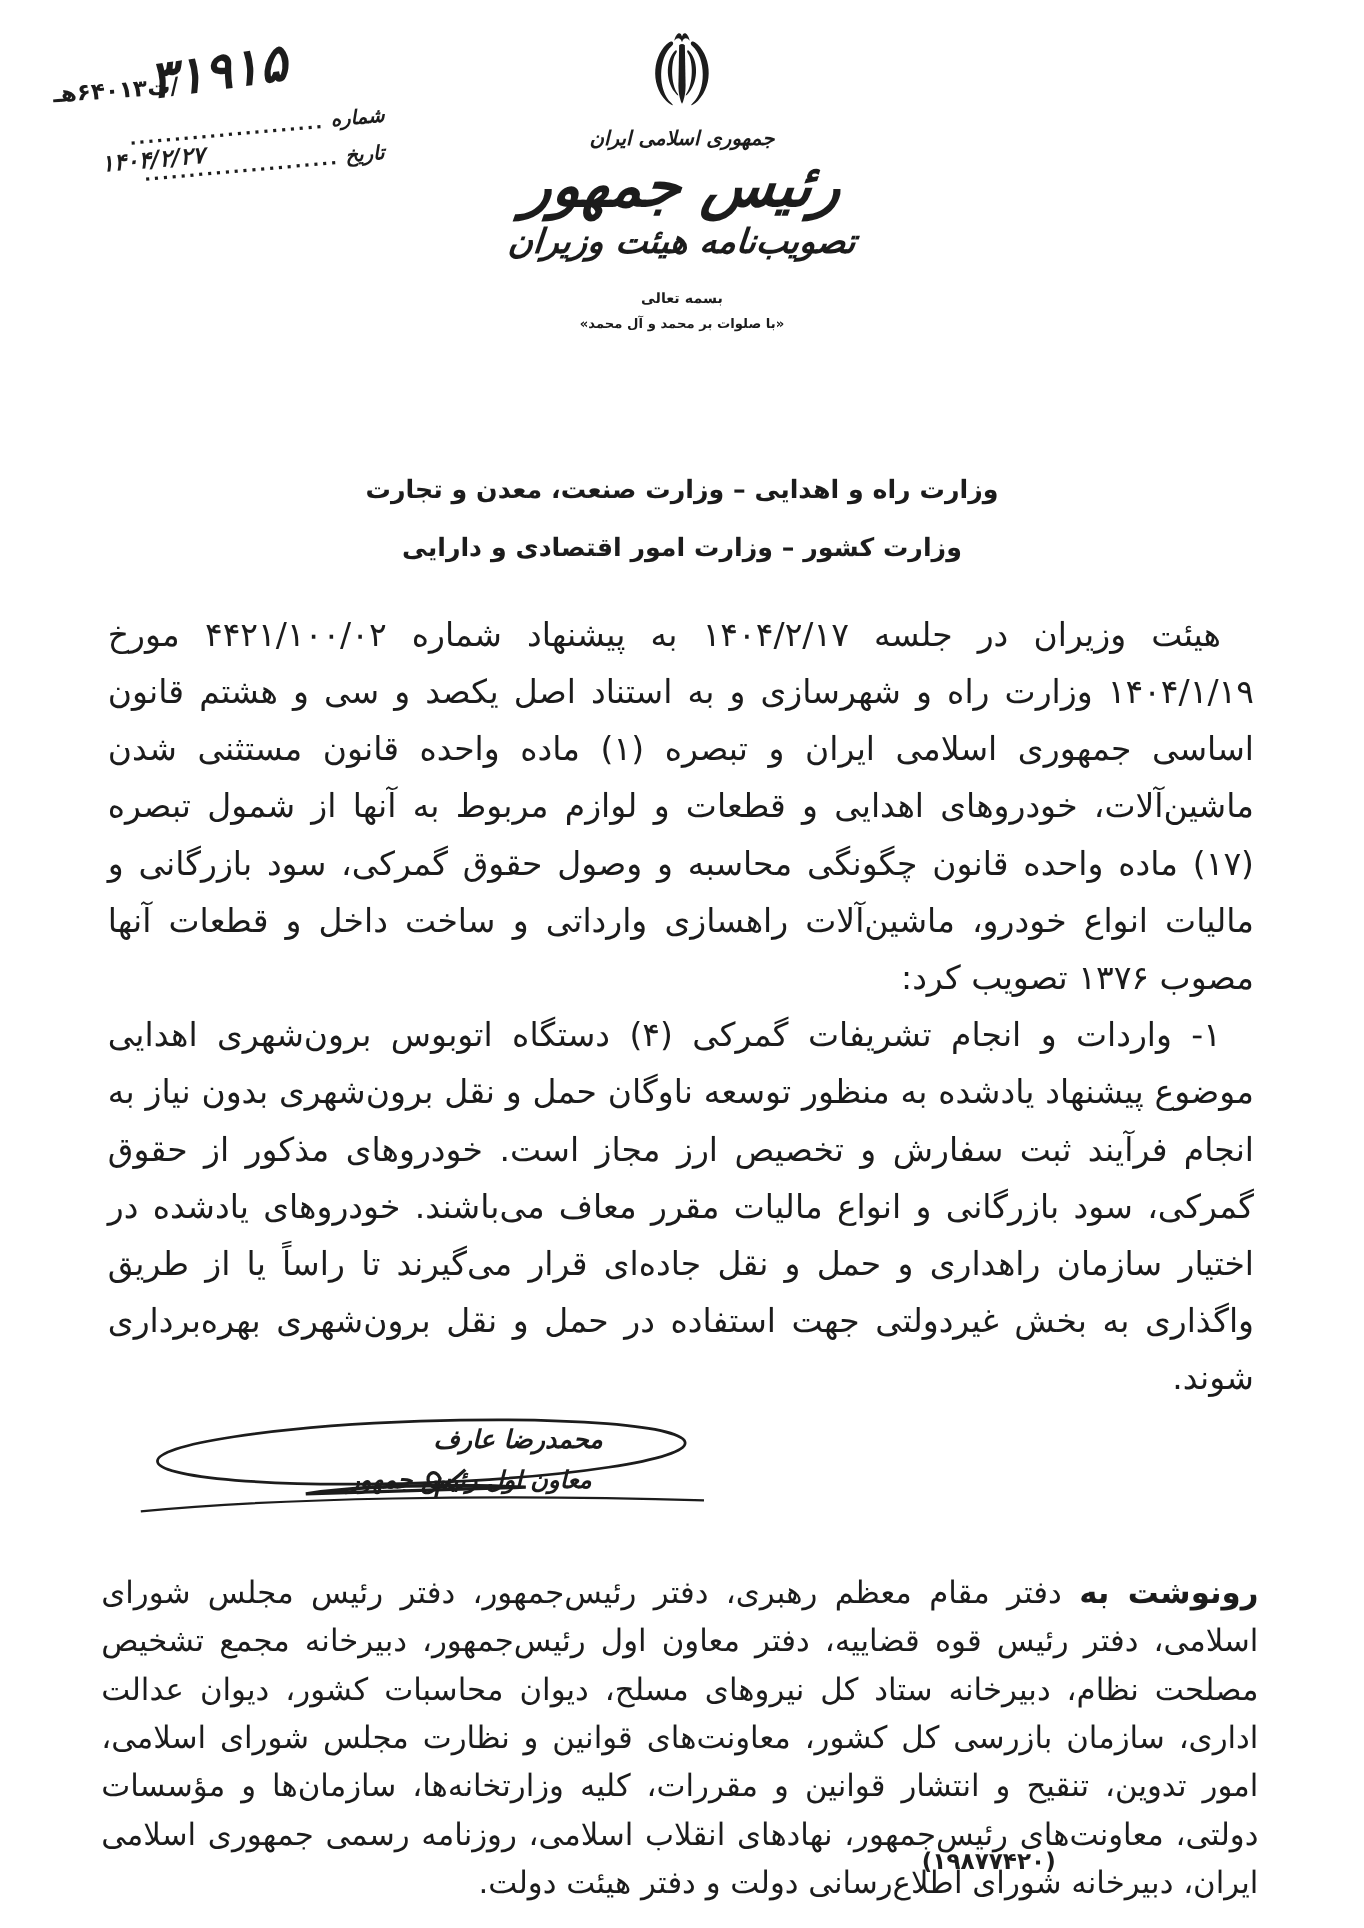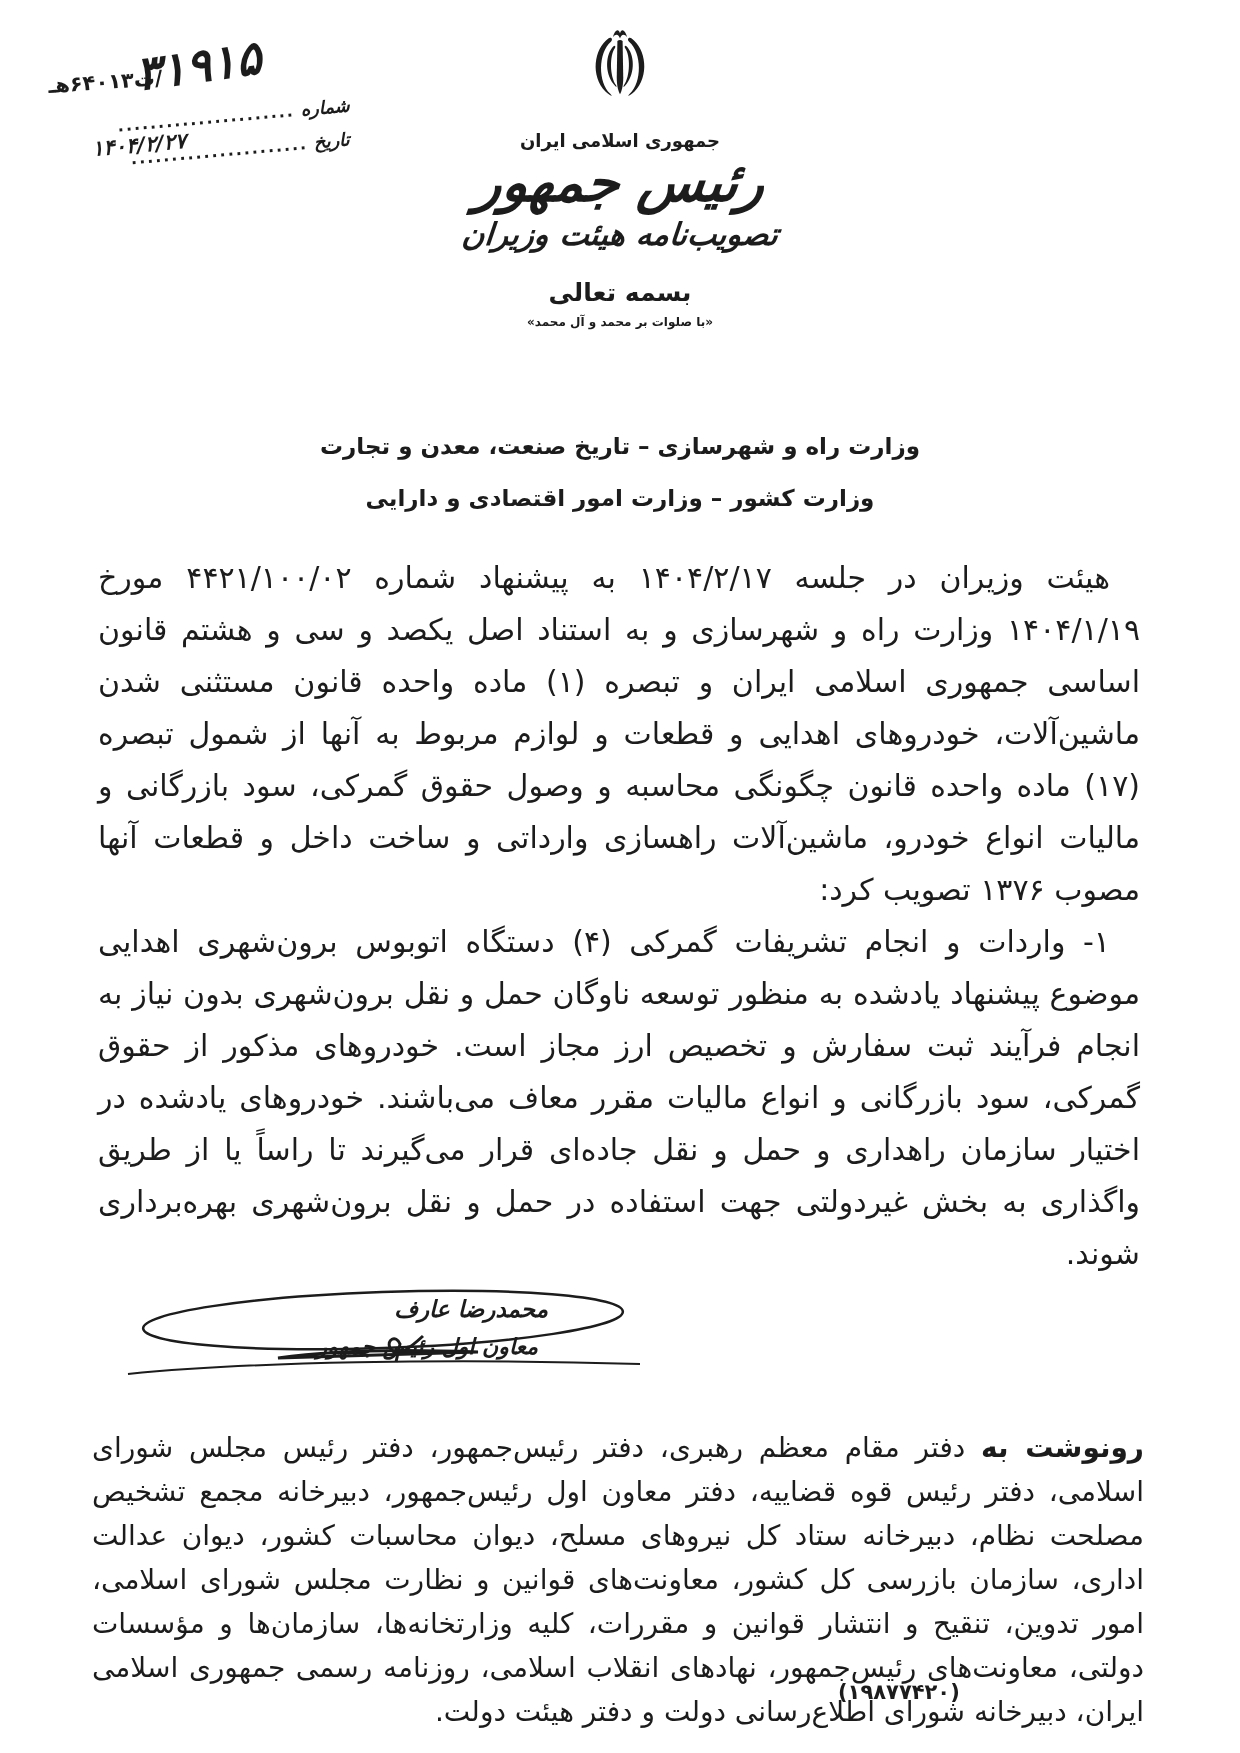--- a/index.html
+++ b/index.html
@@ -42,31 +42,31 @@
   .ref-handwritten-date{
     position:absolute;top:103px;left:52px;
     font-size:21px;font-weight:bold;font-style:italic;
     letter-spacing:2px;
     transform:rotate(-5deg);
   }
 
   
   .letterhead{position:absolute;top:26px;left:0;right:0;text-align:center;}
   .emblem{display:block;margin:0 auto;}
-  .country-name{font-size:18px;font-weight:bold;margin-top:18px;}
+  .country-name{font-size:18px;font-weight:bold;font-style:italic;margin-top:4px;}
   .office-title{
     font-size:54px;font-weight:bold;font-style:italic;
     margin-top:2px;line-height:1.1;
     transform:skewX(-6deg);display:inline-block;
   }
   .doc-type{
     font-size:31px;font-weight:bold;font-style:italic;
     margin-top:4px;transform:skewX(-5deg);display:inline-block;
   }
-  .bismillah{font-size:25px;font-weight:bold;margin-top:26px;}
+  .bismillah{font-size:13px;font-weight:bold;margin-top:26px;}
   .salawat{font-size:12px;font-weight:bold;margin-top:8px;}
 
   
   .recipients{
     position:absolute;top:420px;left:0;right:0;
     text-align:center;font-weight:bold;font-size:23px;line-height:52px;
   }
 
   
   .body-text{
@@ -139,21 +139,21 @@
       </g>
     </svg>
     <div class="country-name">جمهوری اسلامی ایران</div>
     <div><span class="office-title">رئیس جمهور</span></div>
     <div><span class="doc-type">تصویب‌نامه هیئت وزیران</span></div>
     <div class="bismillah">بسمه تعالی</div>
     <div class="salawat">«با صلوات بر محمد و آل محمد»</div>
   </div>
 
   <div class="recipients">
-    <div>وزارت راه و شهرسازی – تاریخ صنعت، معدن و تجارت</div>
+    <div>وزارت راه و اهدایی – وزارت صنعت، معدن و تجارت</div>
     <div>وزارت کشور – وزارت امور اقتصادی و دارایی</div>
   </div>
 
   <div class="body-text">
     <p>هیئت وزیران در جلسه ۱۴۰۴/۲/۱۷ به پیشنهاد شماره ۴۴۲۱/۱۰۰/۰۲ مورخ ۱۴۰۴/۱/۱۹ وزارت راه و شهرسازی و به استناد اصل یکصد و سی و هشتم قانون اساسی جمهوری اسلامی ایران و تبصره (۱) ماده واحده قانون مستثنی شدن ماشین‌آلات، خودروهای اهدایی و قطعات و لوازم مربوط به آنها از شمول تبصره (۱۷) ماده واحده قانون چگونگی محاسبه و وصول حقوق گمرکی، سود بازرگانی و مالیات انواع خودرو، ماشین‌آلات راهسازی وارداتی و ساخت داخل و قطعات آنها مصوب ۱۳۷۶ تصویب کرد:</p>
     <p>۱- واردات و انجام تشریفات گمرکی (۴) دستگاه اتوبوس برون‌شهری اهدایی موضوع پیشنهاد یادشده به منظور توسعه ناوگان حمل و نقل برون‌شهری بدون نیاز به انجام فرآیند ثبت سفارش و تخصیص ارز مجاز است. خودروهای مذکور از حقوق گمرکی، سود بازرگانی و انواع مالیات مقرر معاف می‌باشند. خودروهای یادشده در اختیار سازمان راهداری و حمل و نقل جاده‌ای قرار می‌گیرند تا راساً یا از طریق واگذاری به بخش غیردولتی جهت استفاده در حمل و نقل برون‌شهری بهره‌برداری شوند.</p>
   </div>
 
   <div class="signature">
     <div class="signature-name">محمدرضا عارف</div>

